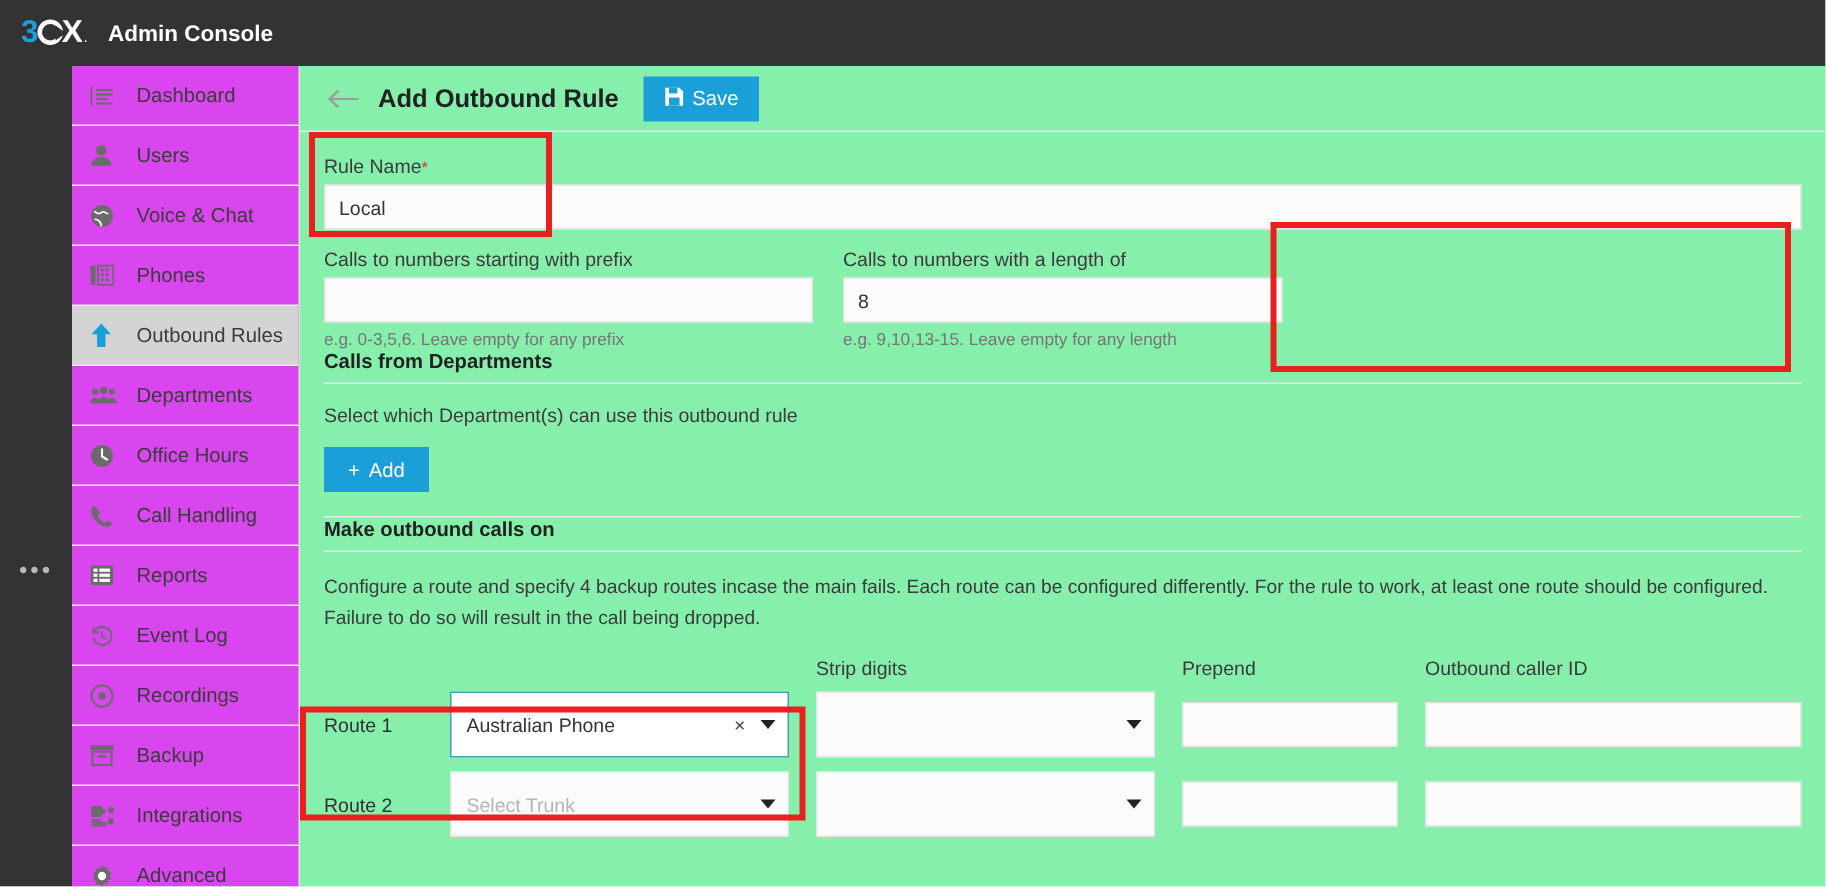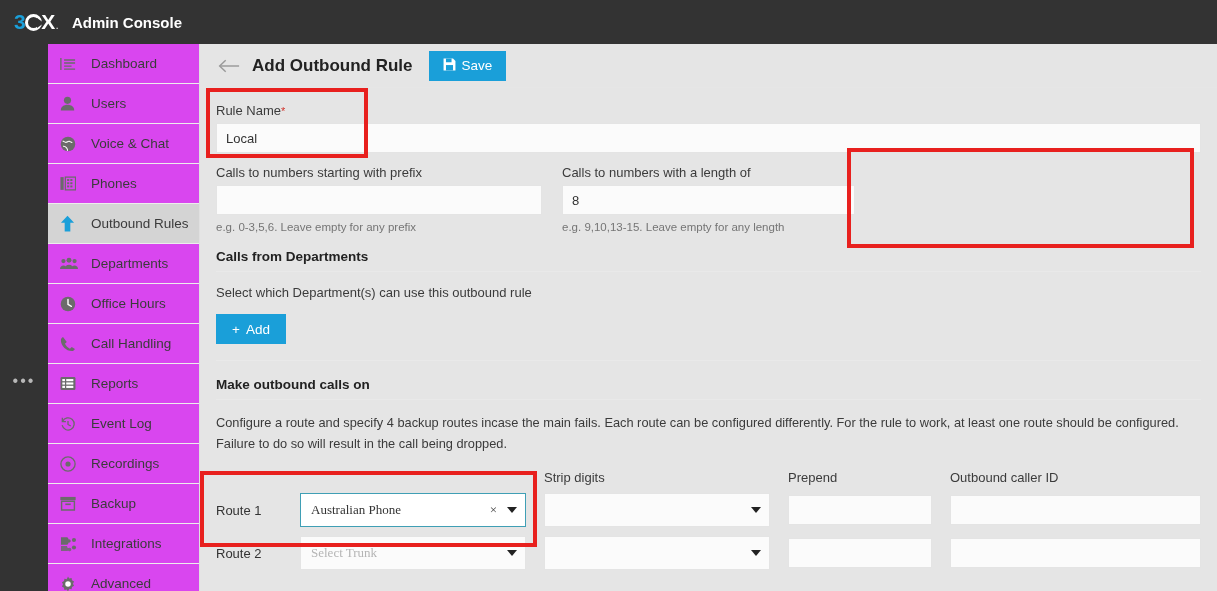--- a/index.html
+++ b/index.html
@@ -83,21 +83,21 @@
     display: flex; align-items: center; justify-content: flex-start;
     color: #6b6b6b;
   }
   .nav-item.active .nav-icon { color: #1a9fd9; }
   .nav-label { white-space: nowrap; }
 
   
   .main {
     position: absolute; left: 200px; top: 44px;
     width: 1017px; height: 547px;
-    background: #e5e5e5; overflow: hidden;
+    background: #86efac; overflow: hidden;
   }
   .page-head {
     height: 44px; display: flex; align-items: center;
     padding-left: 16px;
     border-bottom: 1px solid #e6e6e6;
   }
   .back-arrow {
     width: 26px; height: 26px; color: #9a9a9a;
     display: flex; align-items: center; justify-content: center;
     margin-right: 10px;
@@ -134,21 +134,21 @@
 
   .grid3 {
     display: grid;
     grid-template-columns: 326px 1fr 326px;
     column-gap: 20px;
     padding-top: 12px;
   }
 
   .section-head {
     font-size: 13.5px; font-weight: bold; color: #222222;
-    padding-bottom: 7px; margin-top: 16px;
+    padding-bottom: 7px; 
     border-bottom: 1px solid #e9e9e9;
   }
   .section-note { font-size: 13px; color: #3b3b3b; margin-top: 13px; }
   .add-btn {
     margin-top: 14px; height: 30px; background: #1a9fd9; color: #ffffff;
     border: none; padding: 0 16px; font-size: 13.5px; cursor: pointer;
     display: inline-flex; align-items: center; gap: 6px;
     font-family: "Liberation Sans", sans-serif;
   }
   .hr { border-top: 1px solid #e9e9e9; margin-top: 16px; }
@@ -162,23 +162,23 @@
     grid-template-columns: 84px 226px 18px 226px 18px 144px 18px 1fr;
     font-size: 13px; color: #3b3b3b; margin-bottom: 8px;
   }
   .routes-row {
     display: grid;
     grid-template-columns: 84px 226px 18px 226px 18px 144px 18px 1fr;
     align-items: center; margin-bottom: 9px;
   }
   .route-label { font-size: 13px; color: #333333; }
   .select-box {
-    height: 34px; background: #fbfbfb; border: 1px solid #e4e4e4;
+    height: 44px; background: #fbfbfb; border: 1px solid #e4e4e4;
     display: flex; align-items: center; padding: 0 8px 0 10px;
-    font-size: 13px; color: #333333; position: relative; cursor: pointer; font-family: Liberation Serif, serif;
+    font-size: 13px; color: #333333; position: relative; cursor: pointer;
   }
   .select-box.filled { background: #ffffff; border: 1px solid #3f9fb5; }
   .select-box .ph { color: #b5b5b5; }
   .select-box .val { color: #333333; }
   .sel-spacer { flex: 1; }
   .clear-x { color: #444444; font-size: 13px; margin-right: 10px; cursor: pointer; }
   .caret {
     width: 0; height: 0;
     border-left: 5px solid transparent;
     border-right: 5px solid transparent;

